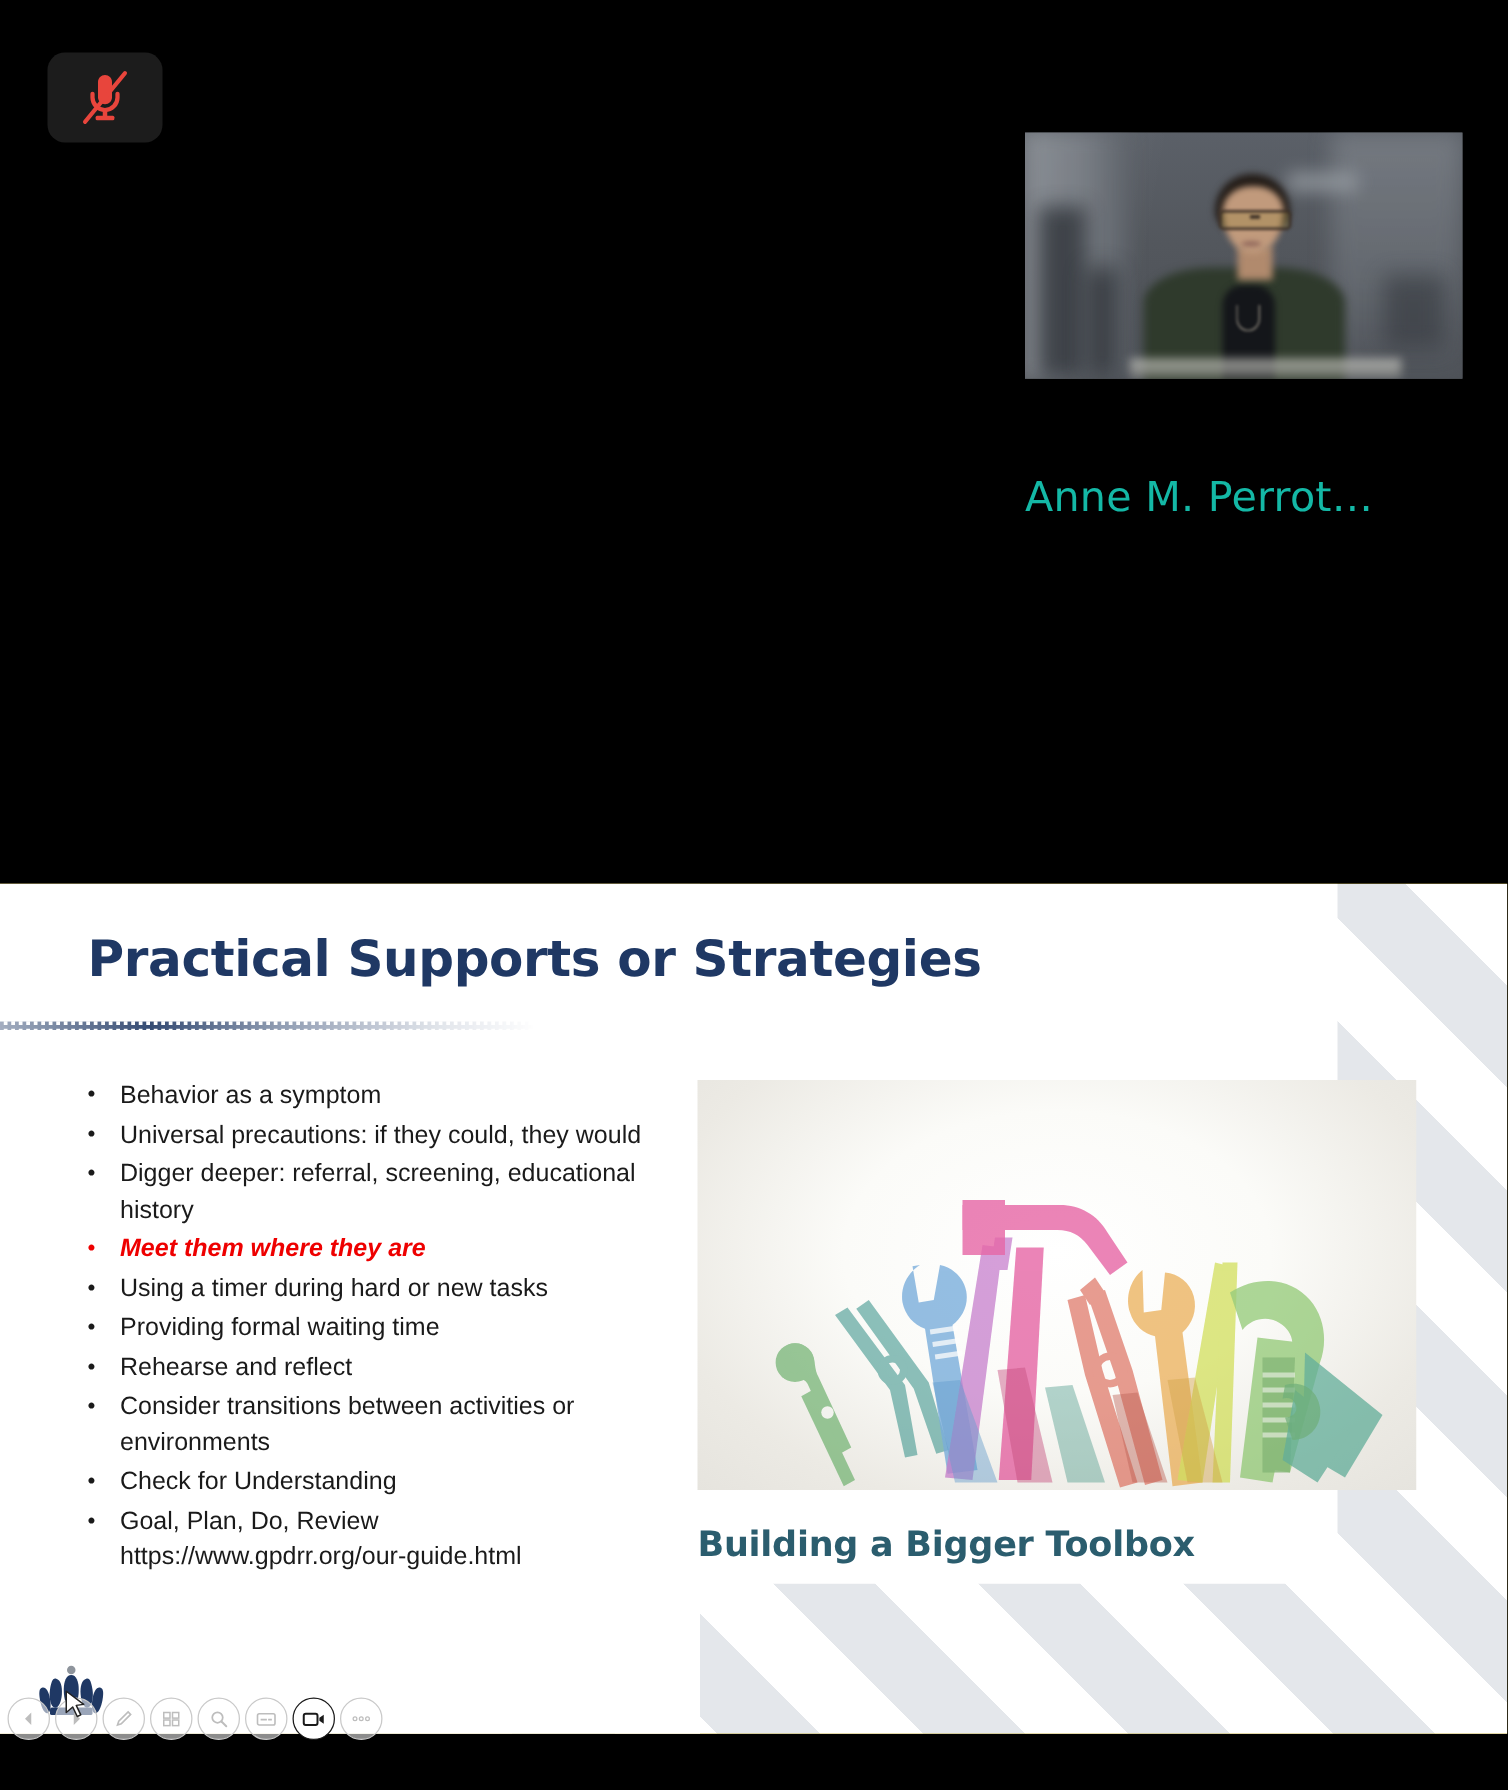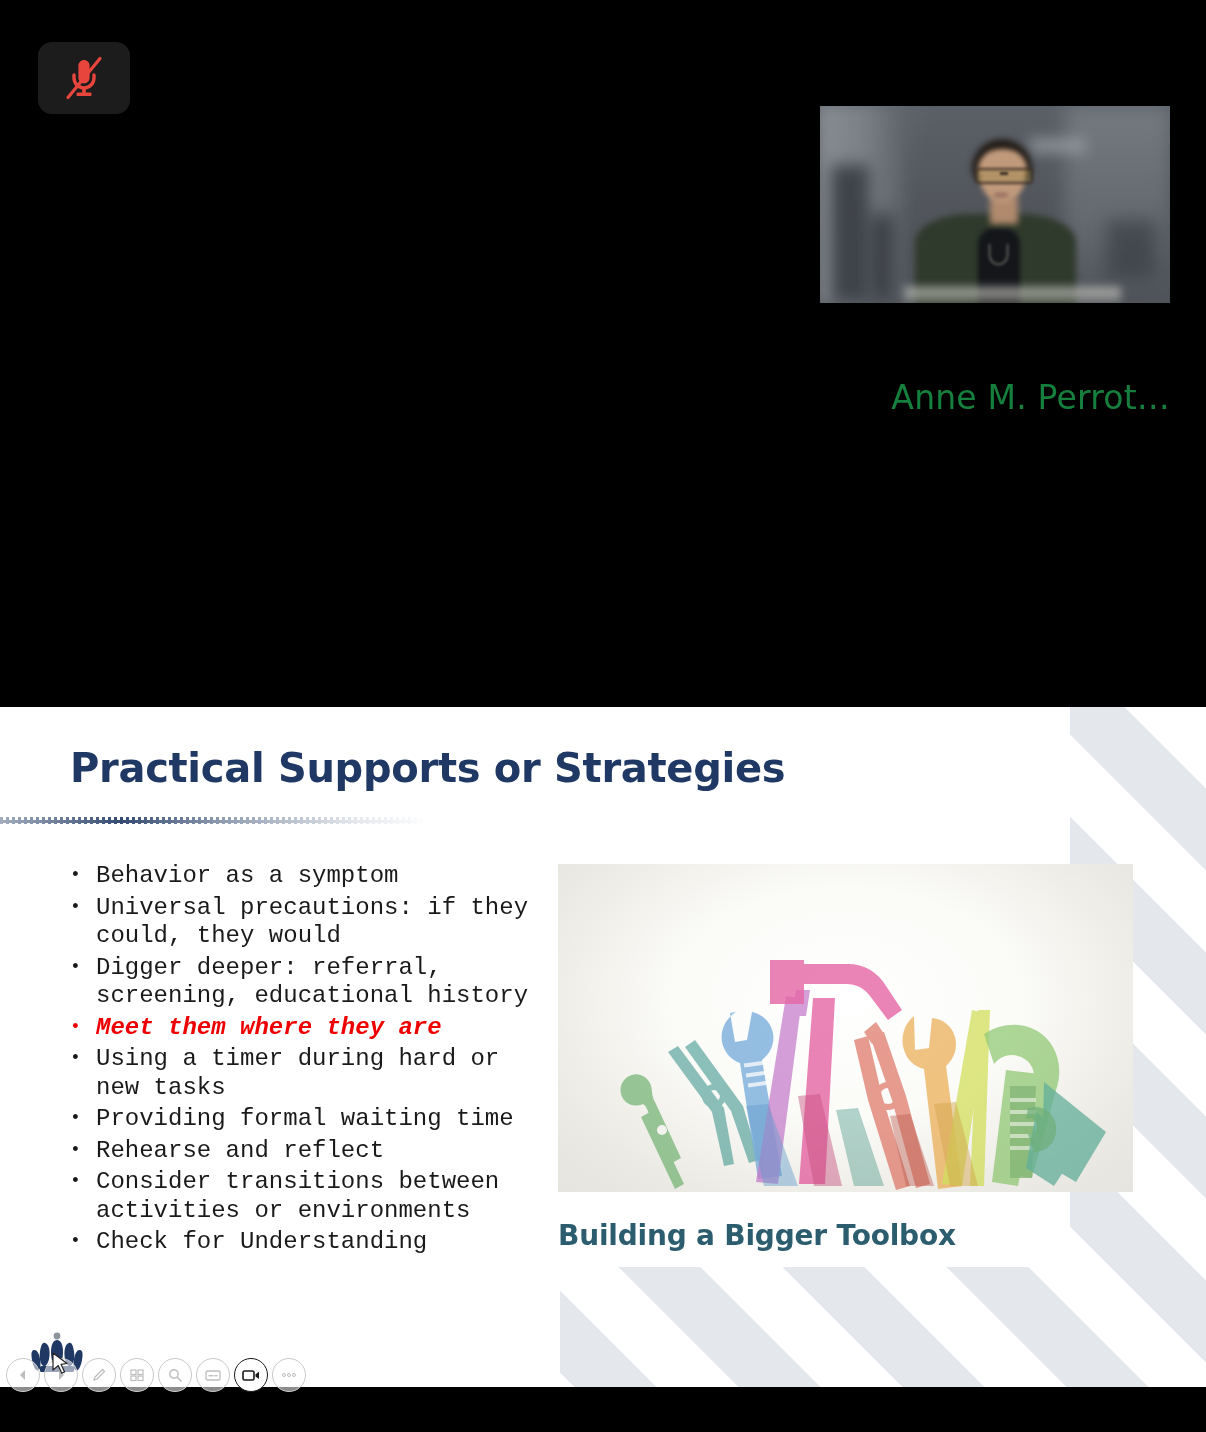--- a/index.html
+++ b/index.html
@@ -161,22 +161,22 @@
     background: linear-gradient(180deg, rgba(205,205,198,0.75), rgba(150,150,145,0.5));
     filter: blur(4px);
   }
 
   
   #participant-name {
     position: absolute;
     left: 820px;
     top: 378px;
     width: 350px;
-    text-align: right;
-    color: #15803d;
+    text-align: left;
+    color: #14b8a6;
     font-size: 33px;
     font-family: "DejaVu Sans", sans-serif;
     font-weight: 400;
     letter-spacing: .2px;
     white-space: nowrap;
   }
 
   
   #slide {
     position: absolute;
@@ -248,22 +248,22 @@
     top: 155px;
     width: 470px;
     margin: 0;
     padding: 0;
     list-style: none;
   }
   #bullet-list li {
     position: relative;
     padding-left: 34px;
     margin-bottom: 3px;
-    font-family: Liberation Mono, monospace;
-    font-size: 24px;
+    font-family: Liberation Sans, sans-serif;
+    font-size: 20px;
     line-height: 28.5px;
     color: #1a1a1a;
   }
   #bullet-list li::before {
     content: "\2022";
     position: absolute;
     left: 8px;
     top: -1px;
     font-size: 18px;
     color: #1a1a1a;
@@ -406,20 +406,24 @@
     <ul id="bullet-list">
       <li><span>Behavior as a symptom</span></li>
       <li><span>Universal precautions: if they could, they would</span></li>
       <li><span>Digger deeper: referral, screening, educational history</span></li>
       <li class="highlight"><span>Meet them where they are</span></li>
       <li><span>Using a timer during hard or new tasks</span></li>
       <li><span>Providing formal waiting time</span></li>
       <li><span>Rehearse and reflect</span></li>
       <li><span>Consider transitions between activities or environments</span></li>
       <li><span>Check for Understanding</span></li>
+      <li>
+        <span>Goal, Plan, Do, Review</span>
+        <span class="bullet-sub">https://www.gpdrr.org/our-guide.html</span>
+      </li>
     </ul>
 
     <div id="toolbox-figure">
       <div id="toolbox-image">
         <svg width="575" height="328" viewBox="0 0 575 328" aria-hidden="true">
           <g opacity="0.8">
 
             <g fill="#6bb06b" opacity="0.85">
               <path d="M68 238c-6-8-6-18 1-24 7-6 17-4 22 4 4 7 2 13 6 20l26 56-9 5-26-56c-4-7-13-2-20-5z"></path>
               <circle cx="78" cy="226" r="12" fill="none" stroke="#6bb06b" stroke-width="7"></circle>

